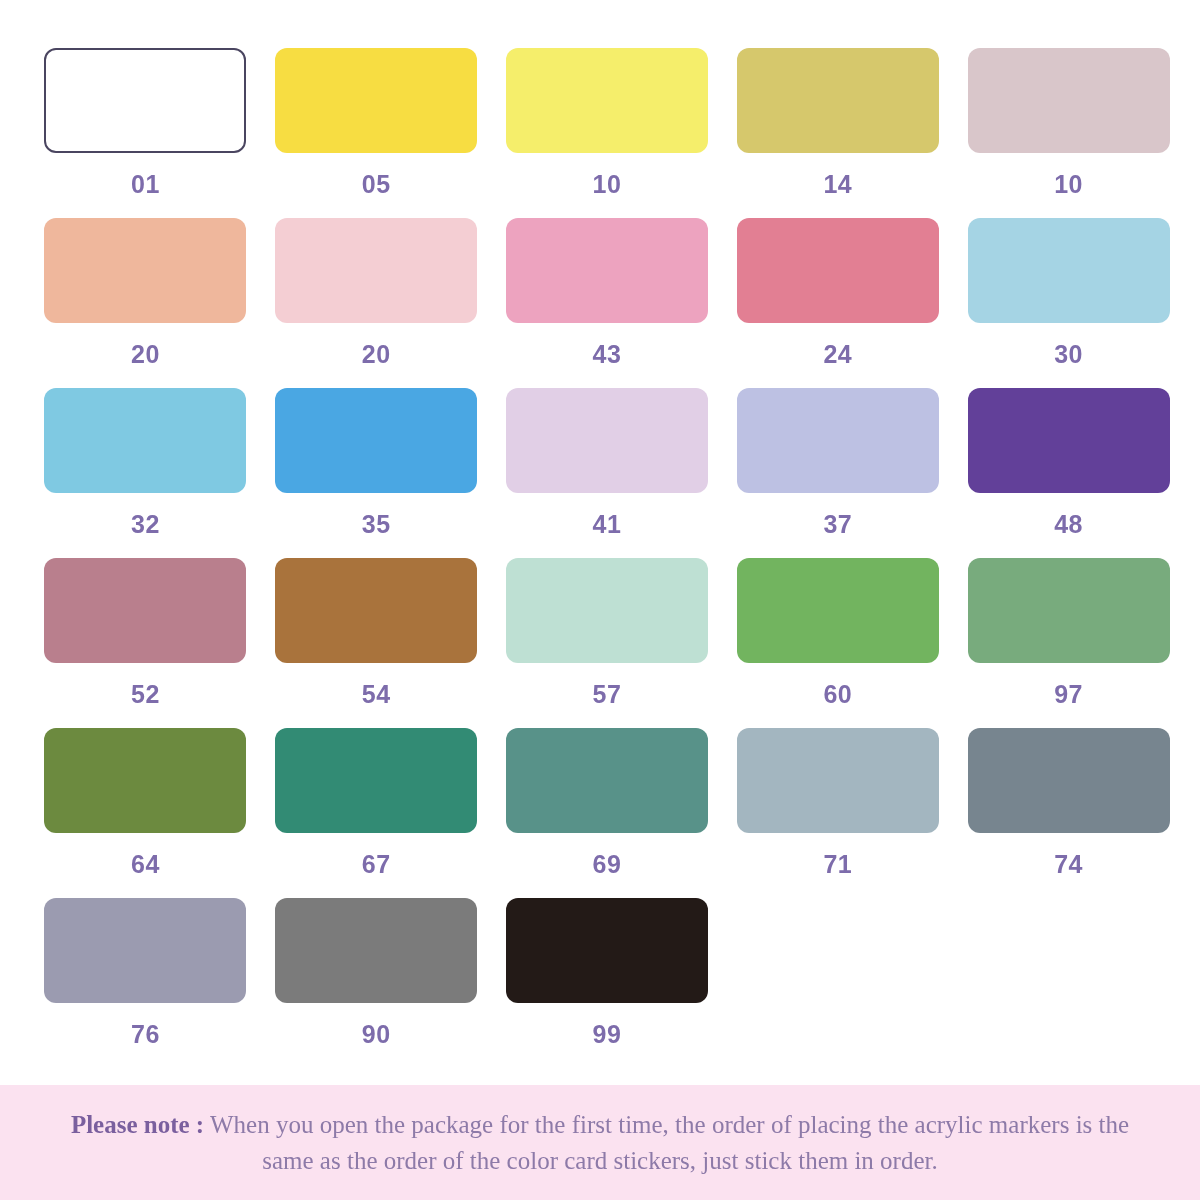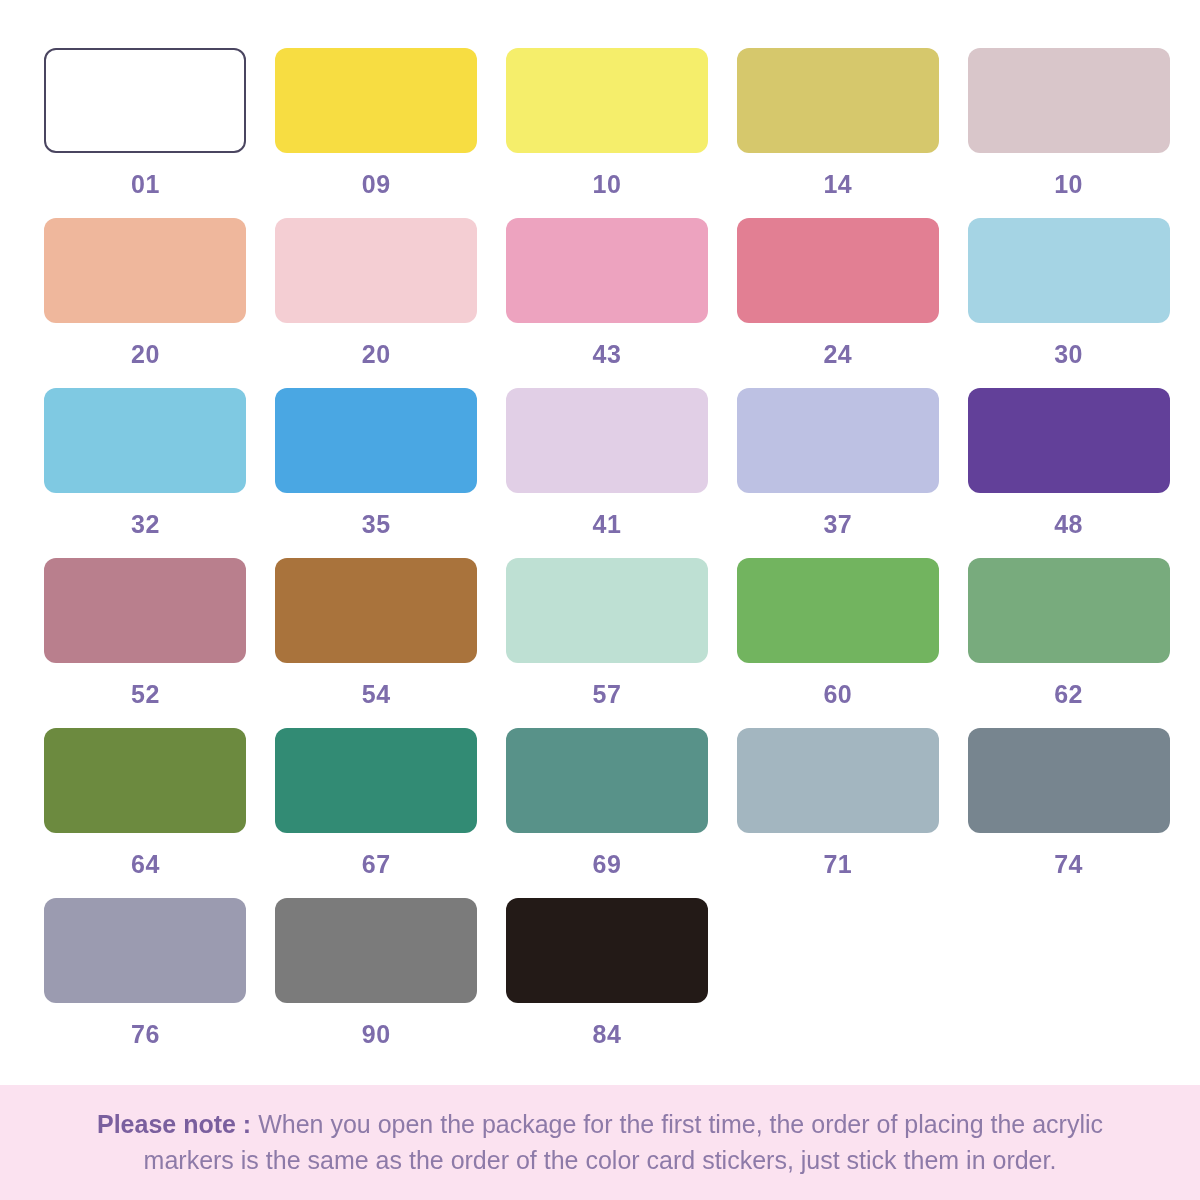--- a/index.html
+++ b/index.html
@@ -64,20 +64,21 @@
   .note-bar {
     position: absolute;
     left: 0;
     right: 0;
     bottom: 0;
     height: 115px;
     background: #fbe2f0;
     display: flex;
     align-items: center;
     justify-content: center;
+    font-family: Liberation Serif, serif;
   }
 
   .note-text {
     width: 1090px;
     text-align: center;
     font-size: 25px;
     line-height: 1.42;
     color: #8d7aa8;
   }
 
@@ -91,21 +92,21 @@
 
 <div class="page">
 
   <div class="swatch-grid">
       <div class="swatch-cell">
         <div class="swatch-chip outlined"></div>
         <div class="swatch-label">01</div>
       </div>
       <div class="swatch-cell">
         <div class="swatch-chip" style="background: rgb(247, 221, 66);"></div>
-        <div class="swatch-label">09</div>
+        <div class="swatch-label">05</div>
       </div>
       <div class="swatch-cell">
         <div class="swatch-chip" style="background: rgb(245, 238, 107);"></div>
         <div class="swatch-label">10</div>
       </div>
       <div class="swatch-cell">
         <div class="swatch-chip" style="background: rgb(214, 200, 108);"></div>
         <div class="swatch-label">14</div>
       </div>
       <div class="swatch-cell">
@@ -163,21 +164,21 @@
       <div class="swatch-cell">
         <div class="swatch-chip" style="background: rgb(190, 224, 211);"></div>
         <div class="swatch-label">57</div>
       </div>
       <div class="swatch-cell">
         <div class="swatch-chip" style="background: rgb(114, 180, 95);"></div>
         <div class="swatch-label">60</div>
       </div>
       <div class="swatch-cell">
         <div class="swatch-chip" style="background: rgb(120, 171, 125);"></div>
-        <div class="swatch-label">62</div>
+        <div class="swatch-label">97</div>
       </div>
       <div class="swatch-cell">
         <div class="swatch-chip" style="background: rgb(108, 138, 63);"></div>
         <div class="swatch-label">64</div>
       </div>
       <div class="swatch-cell">
         <div class="swatch-chip" style="background: rgb(50, 139, 116);"></div>
         <div class="swatch-label">67</div>
       </div>
       <div class="swatch-cell">
@@ -195,21 +196,21 @@
       <div class="swatch-cell">
         <div class="swatch-chip" style="background: rgb(155, 155, 176);"></div>
         <div class="swatch-label">76</div>
       </div>
       <div class="swatch-cell">
         <div class="swatch-chip" style="background: rgb(123, 123, 123);"></div>
         <div class="swatch-label">90</div>
       </div>
       <div class="swatch-cell">
         <div class="swatch-chip" style="background: rgb(35, 26, 23);"></div>
-        <div class="swatch-label">84</div>
+        <div class="swatch-label">99</div>
       </div>
     </div>
 
   <div class="note-bar">
     <div class="note-text">
       <span class="note-lead">Please note :</span><span> When you open the package for the first time, the order of placing the acrylic markers is the same as the order of the color card stickers, just stick them in order.</span>
     </div>
   </div>
 
 </div>

